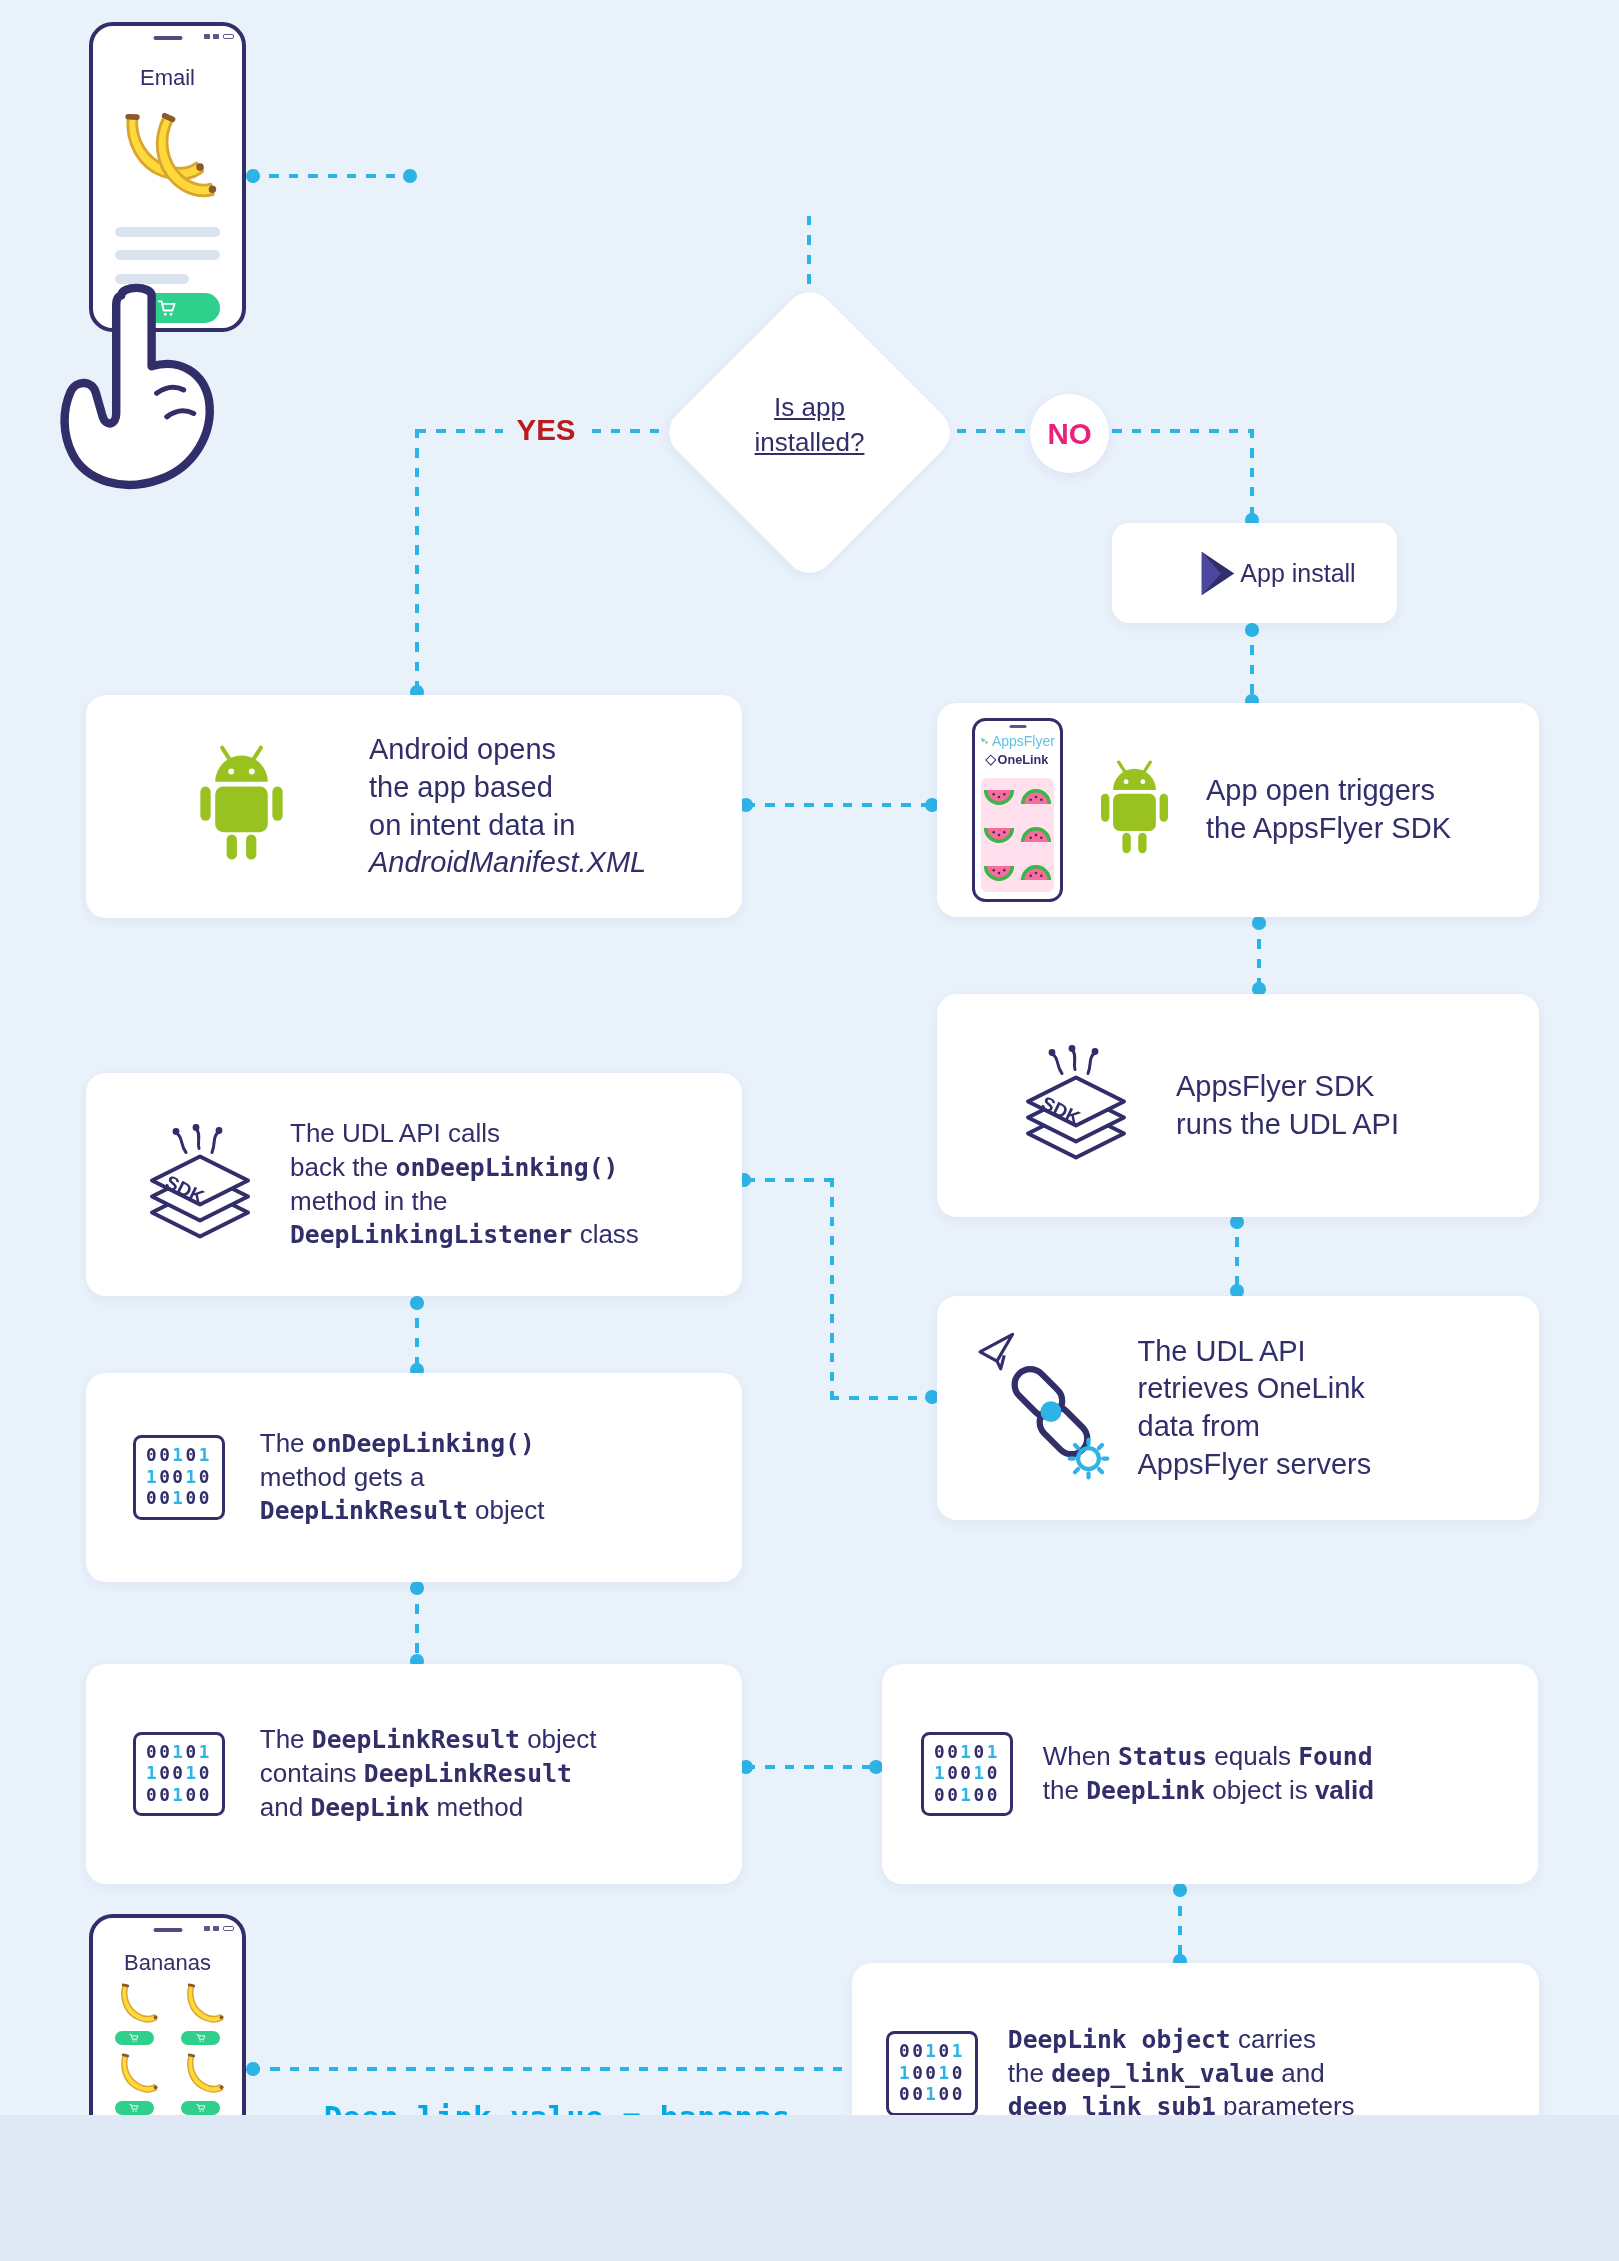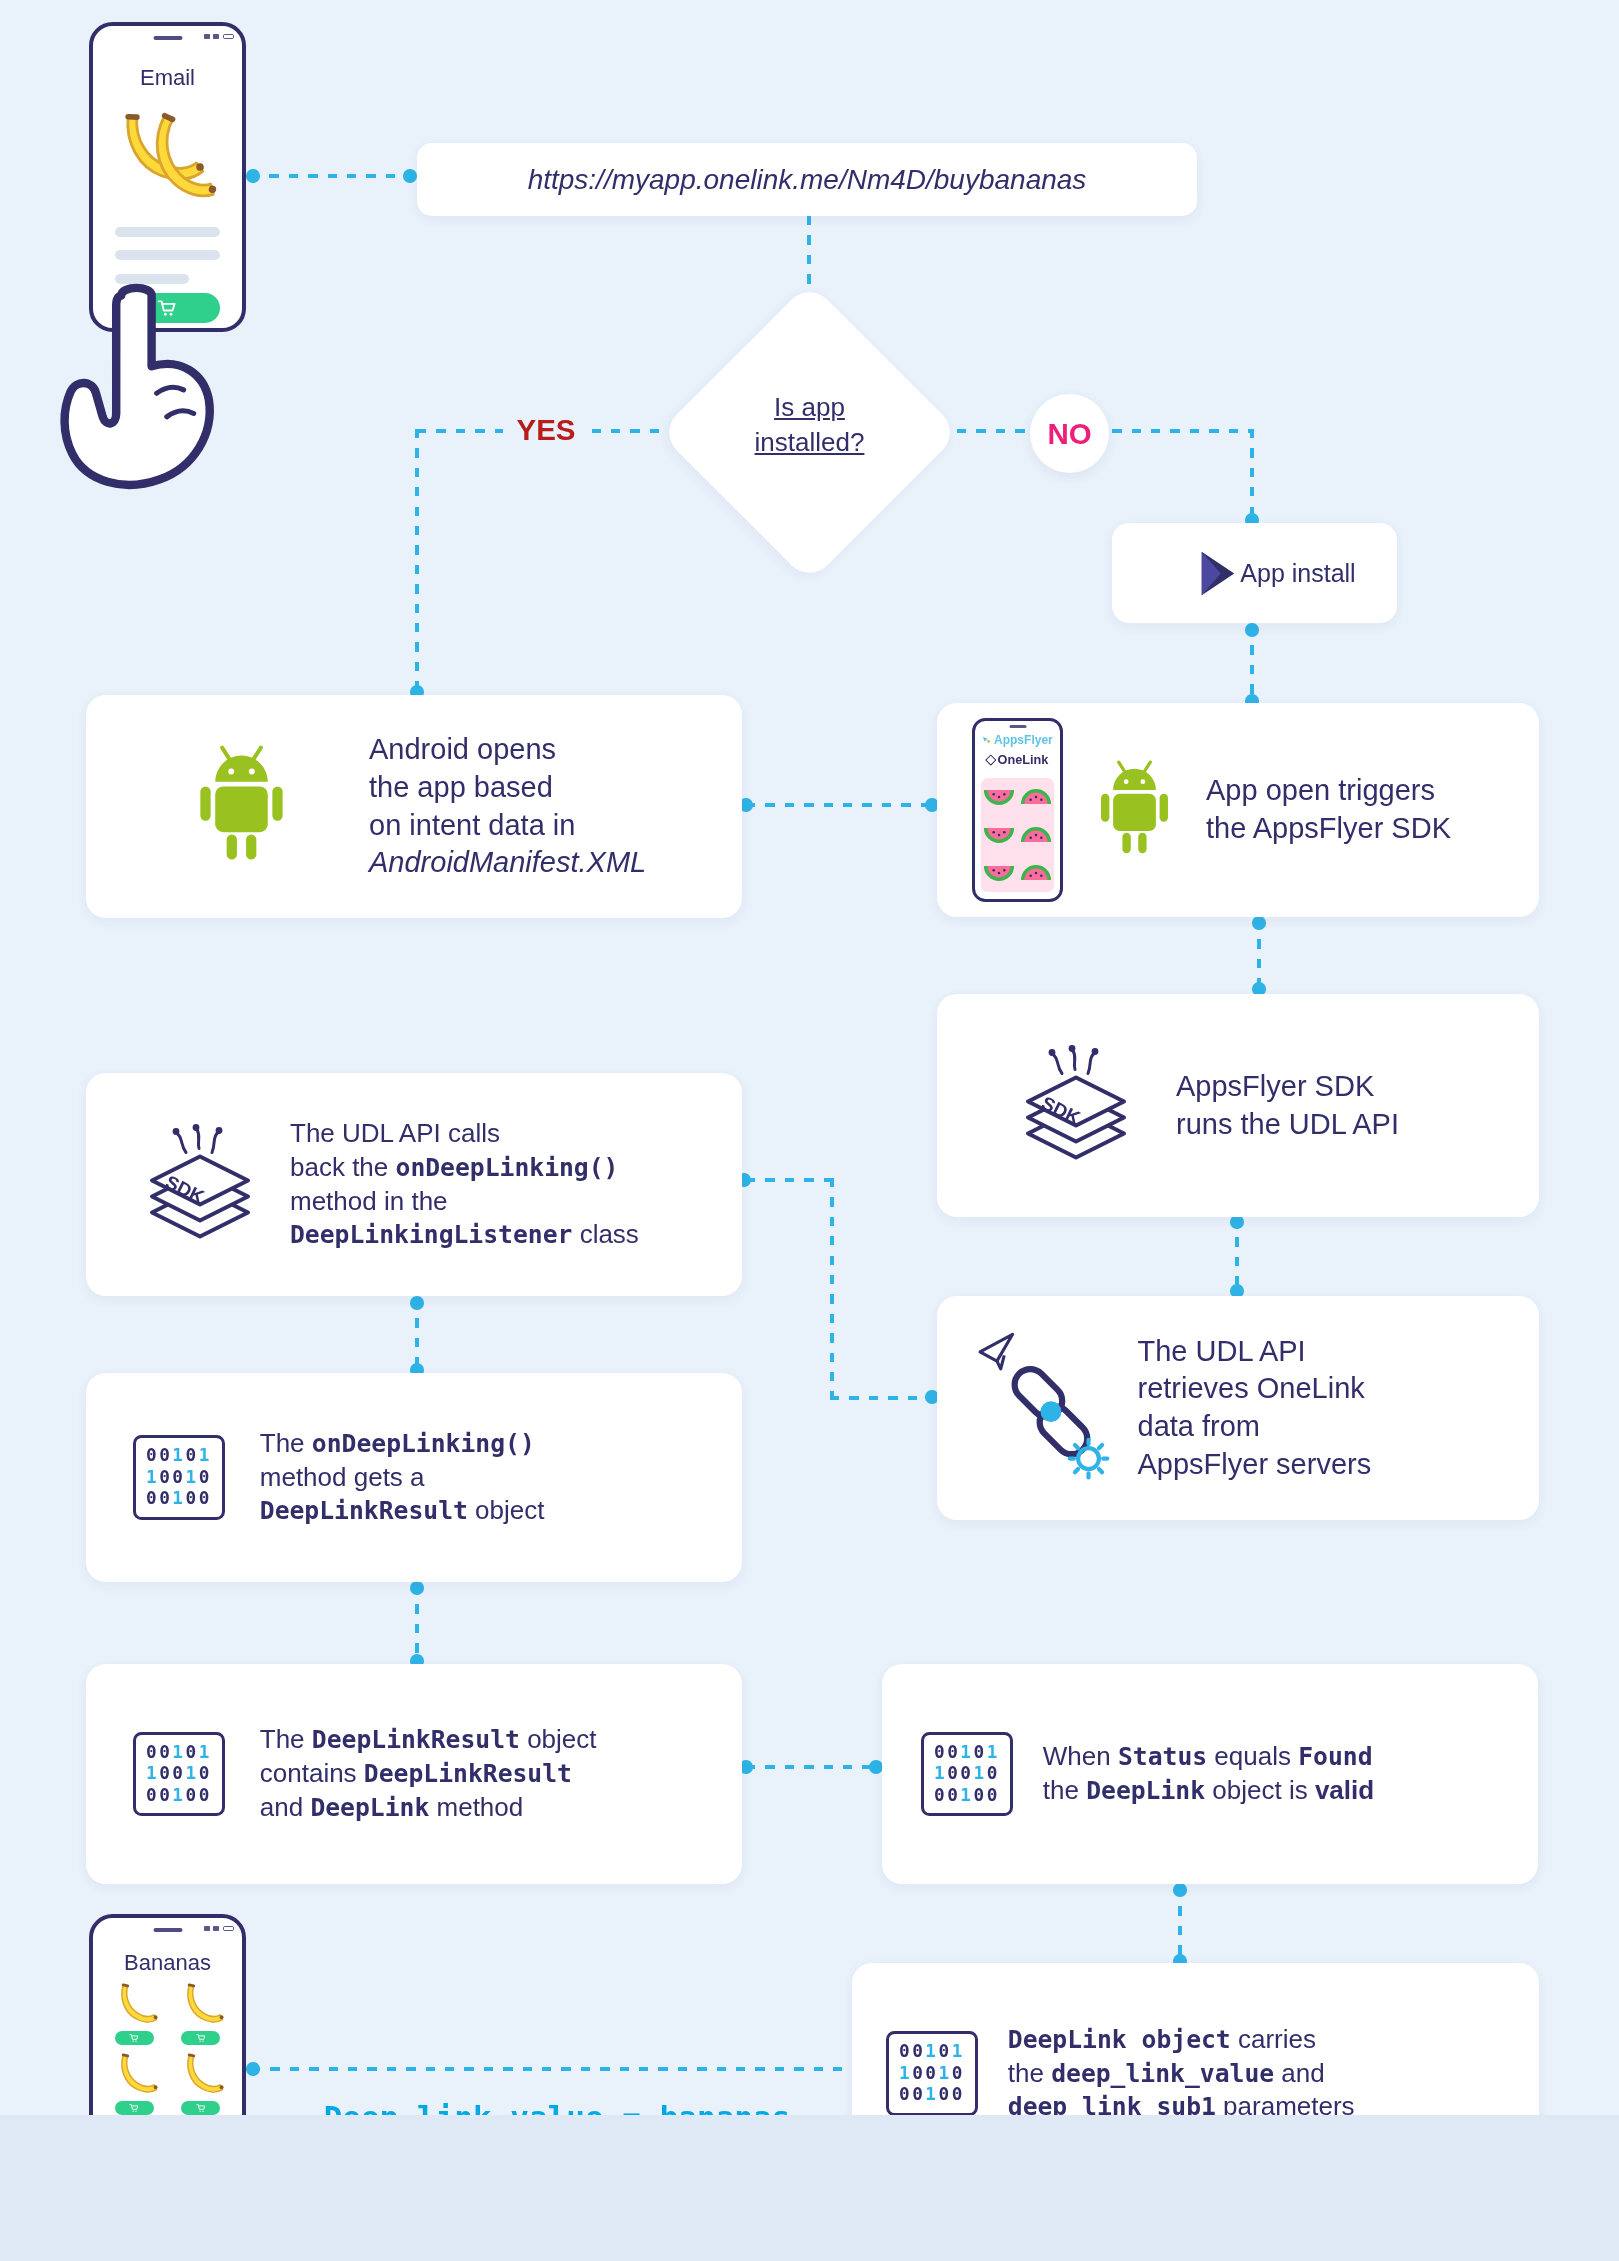--- a/index.html
+++ b/index.html
@@ -97,21 +97,21 @@
   .buy-button.mini svg { width:10px; height:10px; }
 
   
   .af-phone { flex:none; position:relative; width:91px; height:184px; background:#fff;
     border:3.4px solid #312e6a; border-radius:13.5px; }
   .af-cam { position:absolute; top:4.2px; left:50%; transform:translateX(-50%);
     width:17px; height:2.5px; border-radius:1.7px; background:#312e6a; opacity:.8; }
   .af-brand-row { position:absolute; top:11.8px; left:0; right:0; display:flex; gap:2.5px;
     align-items:center; justify-content:center; }
   .af-brand-row svg { width:9.3px; height:9.3px; }
-  .af-brand { font-size:12px; font-weight:700; color:#5fc3e7; }
+  .af-brand { font-size:14px; font-weight:400; color:#5fc3e7; }
   .af-product-row { position:absolute; top:32px; left:0; right:0; display:flex; gap:3.4px;
     align-items:center; justify-content:center; }
   .af-cube { width:7.6px; height:7.6px; border:1.7px solid #312e6a; transform:rotate(45deg); }
   .af-product { font-size:12.7px; font-weight:700; color:#312e6a; }
   .melon-block { position:absolute; left:5.9px; right:5.9px; top:57px; bottom:6.7px;
     background:#ffe0ec; border-radius:6.7px; overflow:hidden;
     display:flex; flex-wrap:wrap; align-content:space-around; justify-content:space-around; }
   .melon-block svg { width:32px; height:20px; }
   .melon-block svg:nth-child(even) { transform:rotate(180deg); }
 
@@ -262,23 +262,20 @@
         </svg>
     </div>
   </div>
 
   <svg class="hand" viewBox="0 0 110 140">
     <path d="M51,8 C51,2 69,2 69,8 L69,50 C86,45 100,54 103,70 C106,90 94,110 74,117 C52,125 30,118 22,102 C16,90 16,76 21,65 C24,58 34,58 36,66 L40,80 C42,86 48,85 48,78 L48,14 C48,8 51,8 51,8 Z" fill="#ffffff" stroke="#312e6a" stroke-width="5" stroke-linejoin="round"></path>
     <path d="M72,66 q8,-6 16,-2" fill="none" stroke="#312e6a" stroke-width="3" stroke-linecap="round"></path>
     <path d="M78,80 q8,-6 16,-2" fill="none" stroke="#312e6a" stroke-width="3" stroke-linecap="round"></path>
   </svg>
 
-  <div class="card url-pill">
-    <span>https://myapp.onelink.me/Nm4D/buybananas</span>
-  </div>
 
   <div class="diamond"></div>
   <div class="diamond-label">Is app
 installed?</div>
   <div class="yes-label">YES</div>
   <div class="no-badge">NO</div>
 
   <div class="card flow box-install">
     <svg class="play-icon" viewBox="0 0 44 52">
         <use href="#play-shape"></use>

